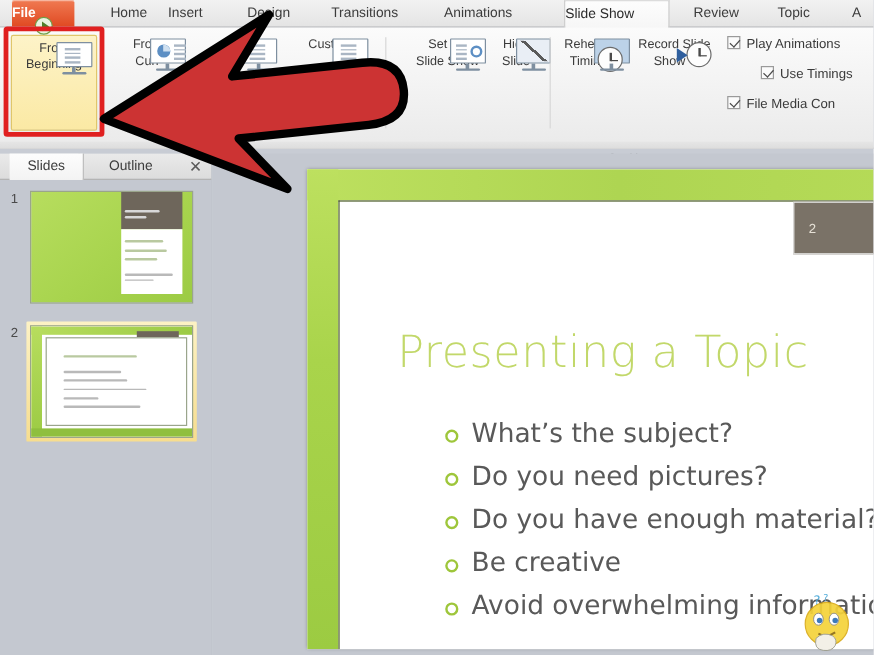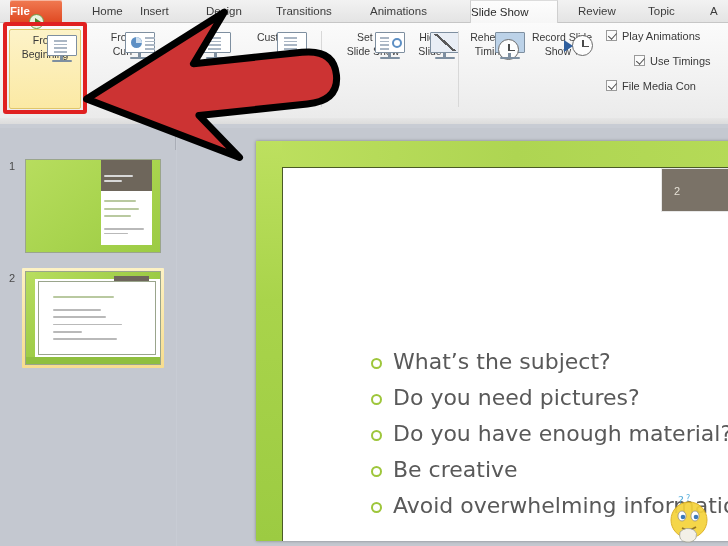--- a/index.html
+++ b/index.html
@@ -424,20 +424,25 @@
   <div class="chk-row" style="left:634px;top:32px">
     <span class="chk on"></span><span>Use Timings</span>
   </div>
   <div class="chk-row" style="left:606px;top:57px">
     <span class="chk on"></span><span>File Media Con</span>
   </div>
 </div>
 <div id="ribbon-bottomstrip"></div>
 
 <div id="leftpanel">
+  <div id="panel-tabs">
+    <div class="ptab sel" style="left:8px;width:62px">Slides</div>
+    <div class="ptab" style="left:74px;width:70px">Outline</div>
+    <div id="panel-close">✕</div>
+  </div>
 
   <div id="thumb-area">
 
     <div class="thumbrow" style="top:6px">
       <div class="tnum">1</div>
       <div class="tbox">
         <div class="tslide">
           <div class="t1bg"></div>
           <div class="t1brown"></div>
           <div class="t1white"></div>
@@ -475,20 +480,21 @@
 </div>
 
 <div id="stage">
   <div id="slide">
     <div id="sl-greenT"></div>
     <div id="sl-greenL"></div>
     <div id="sl-body">
       <div id="sl-numbox">
         <span>2</span>
       </div>
+      <div id="sl-title">Presenting a Topic</div>
       <ul id="sl-list">
         <li>What’s the subject?</li>
         <li>Do you need pictures?</li>
         <li>Do you have enough material?</li>
         <li>Be creative</li>
         <li>Avoid overwhelming information</li>
       </ul>
     </div>
   </div>
 </div>

